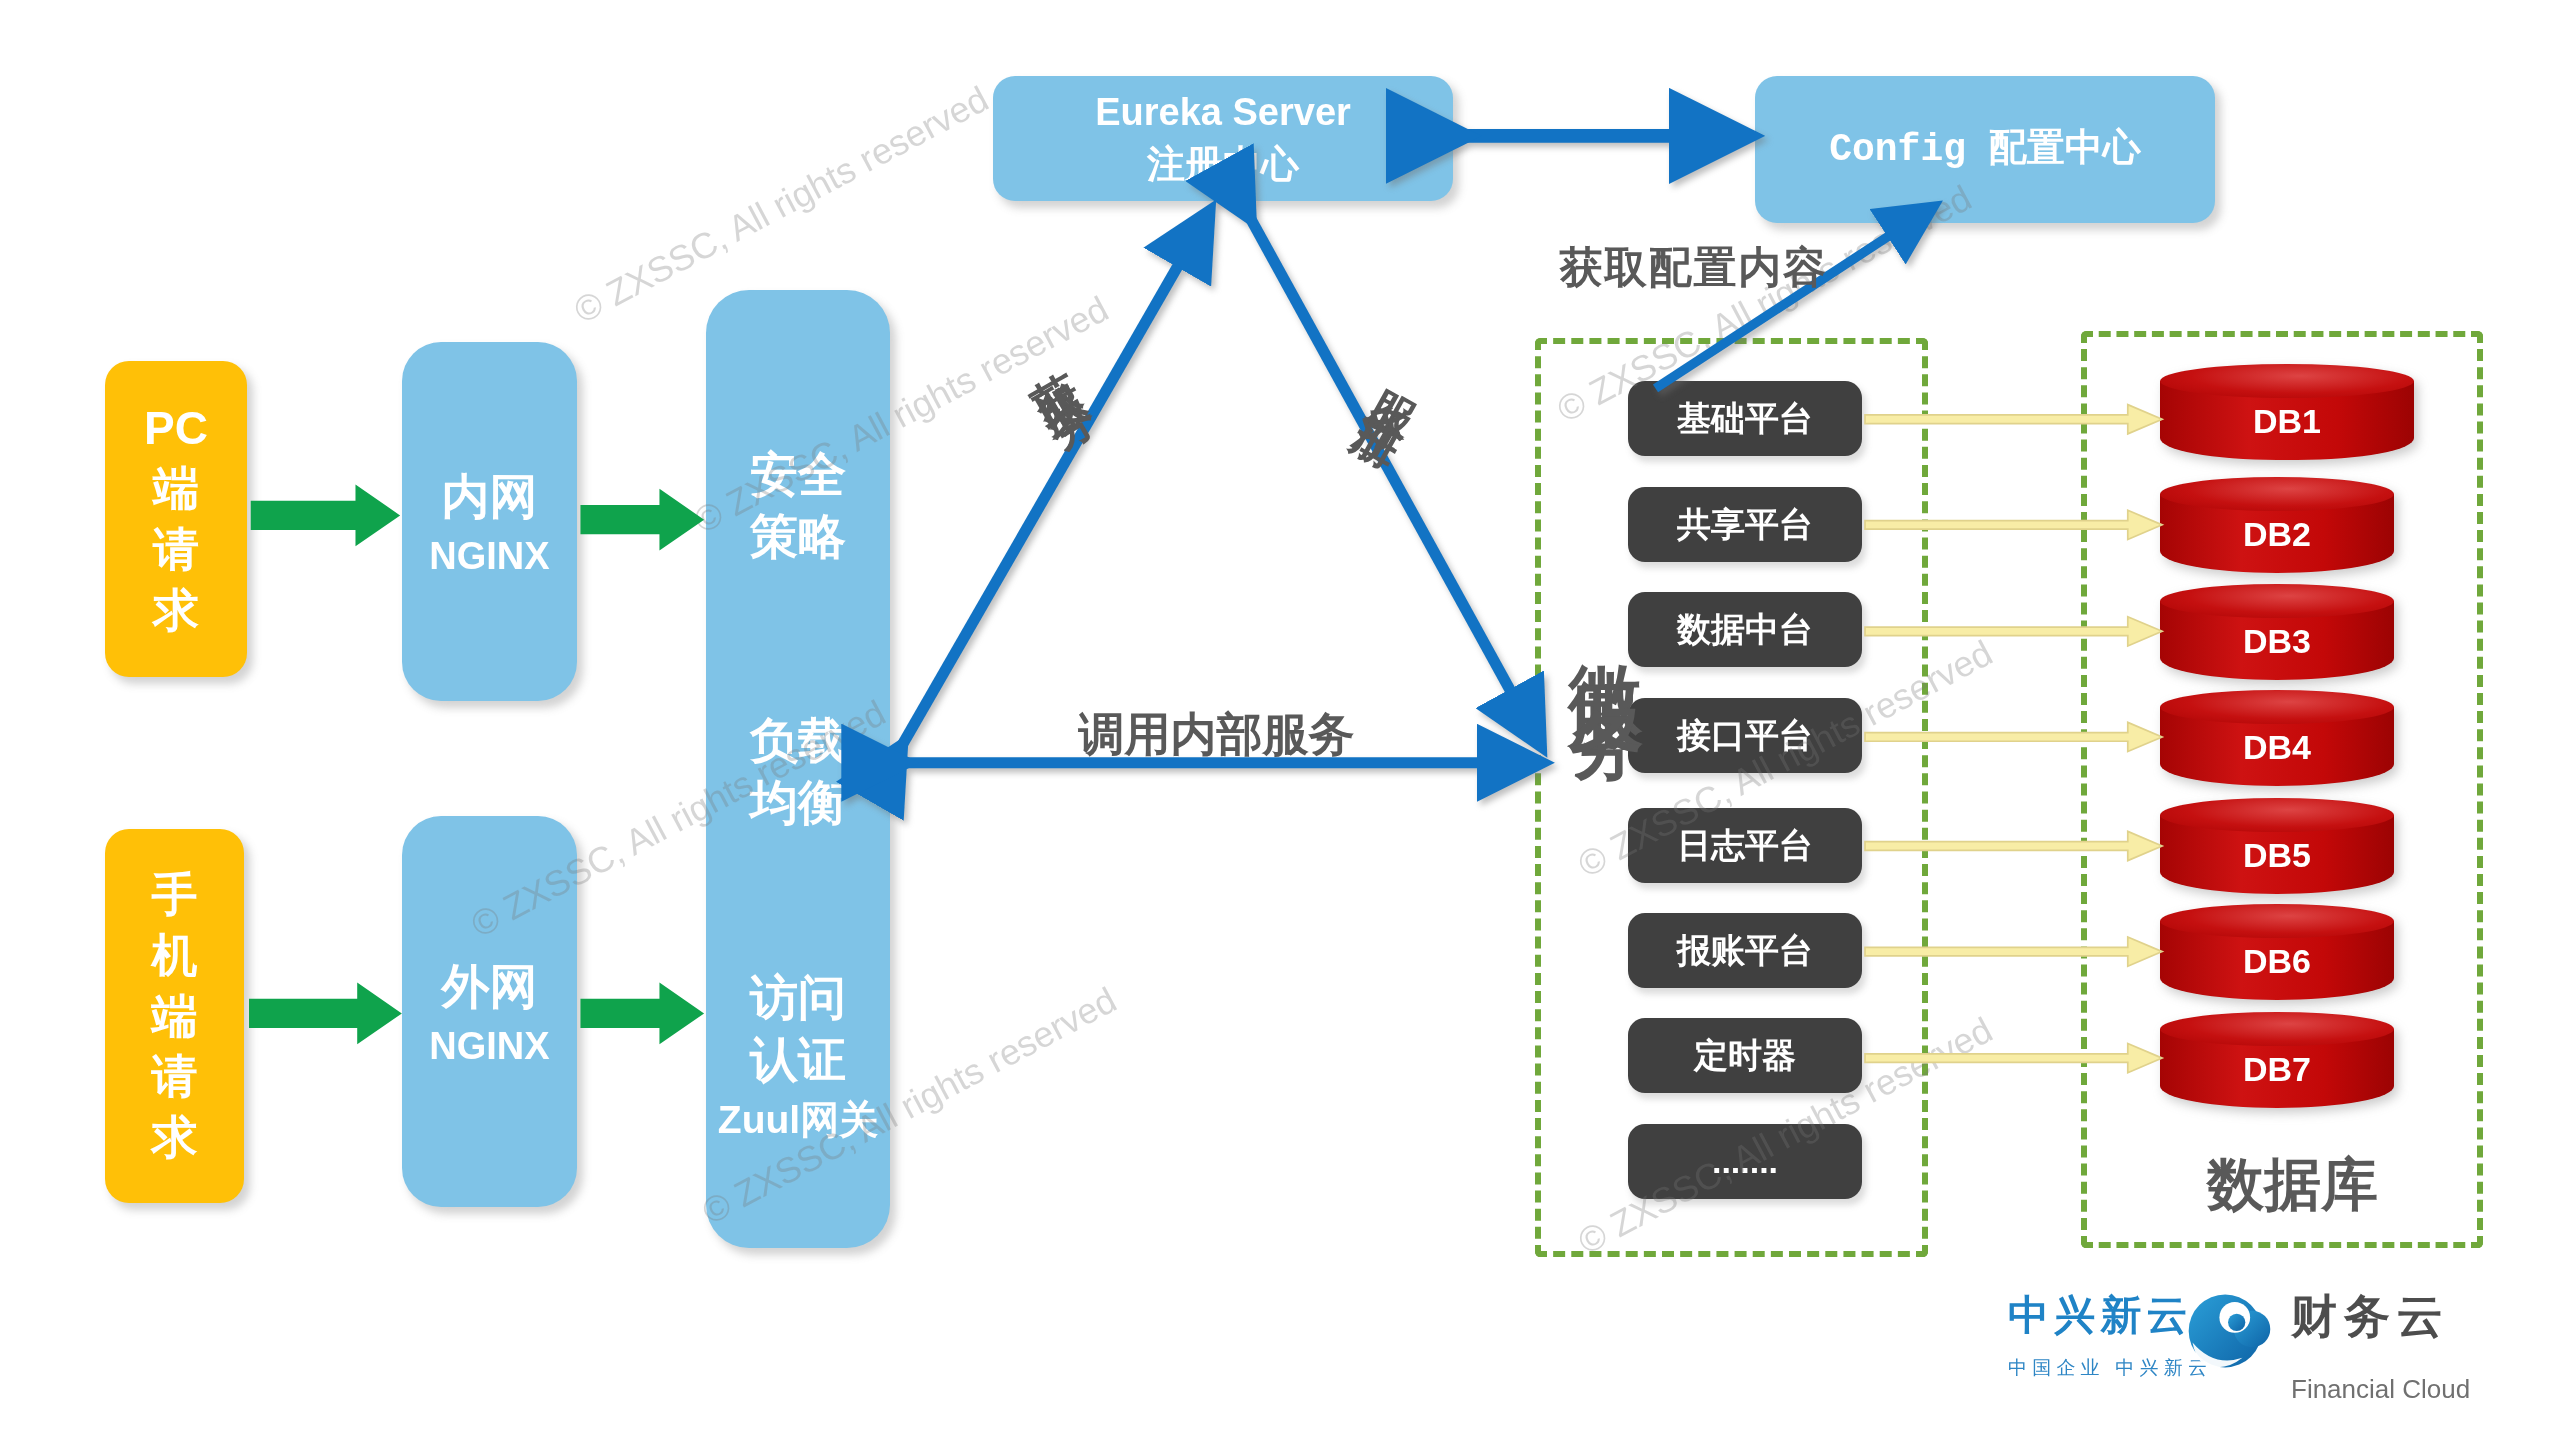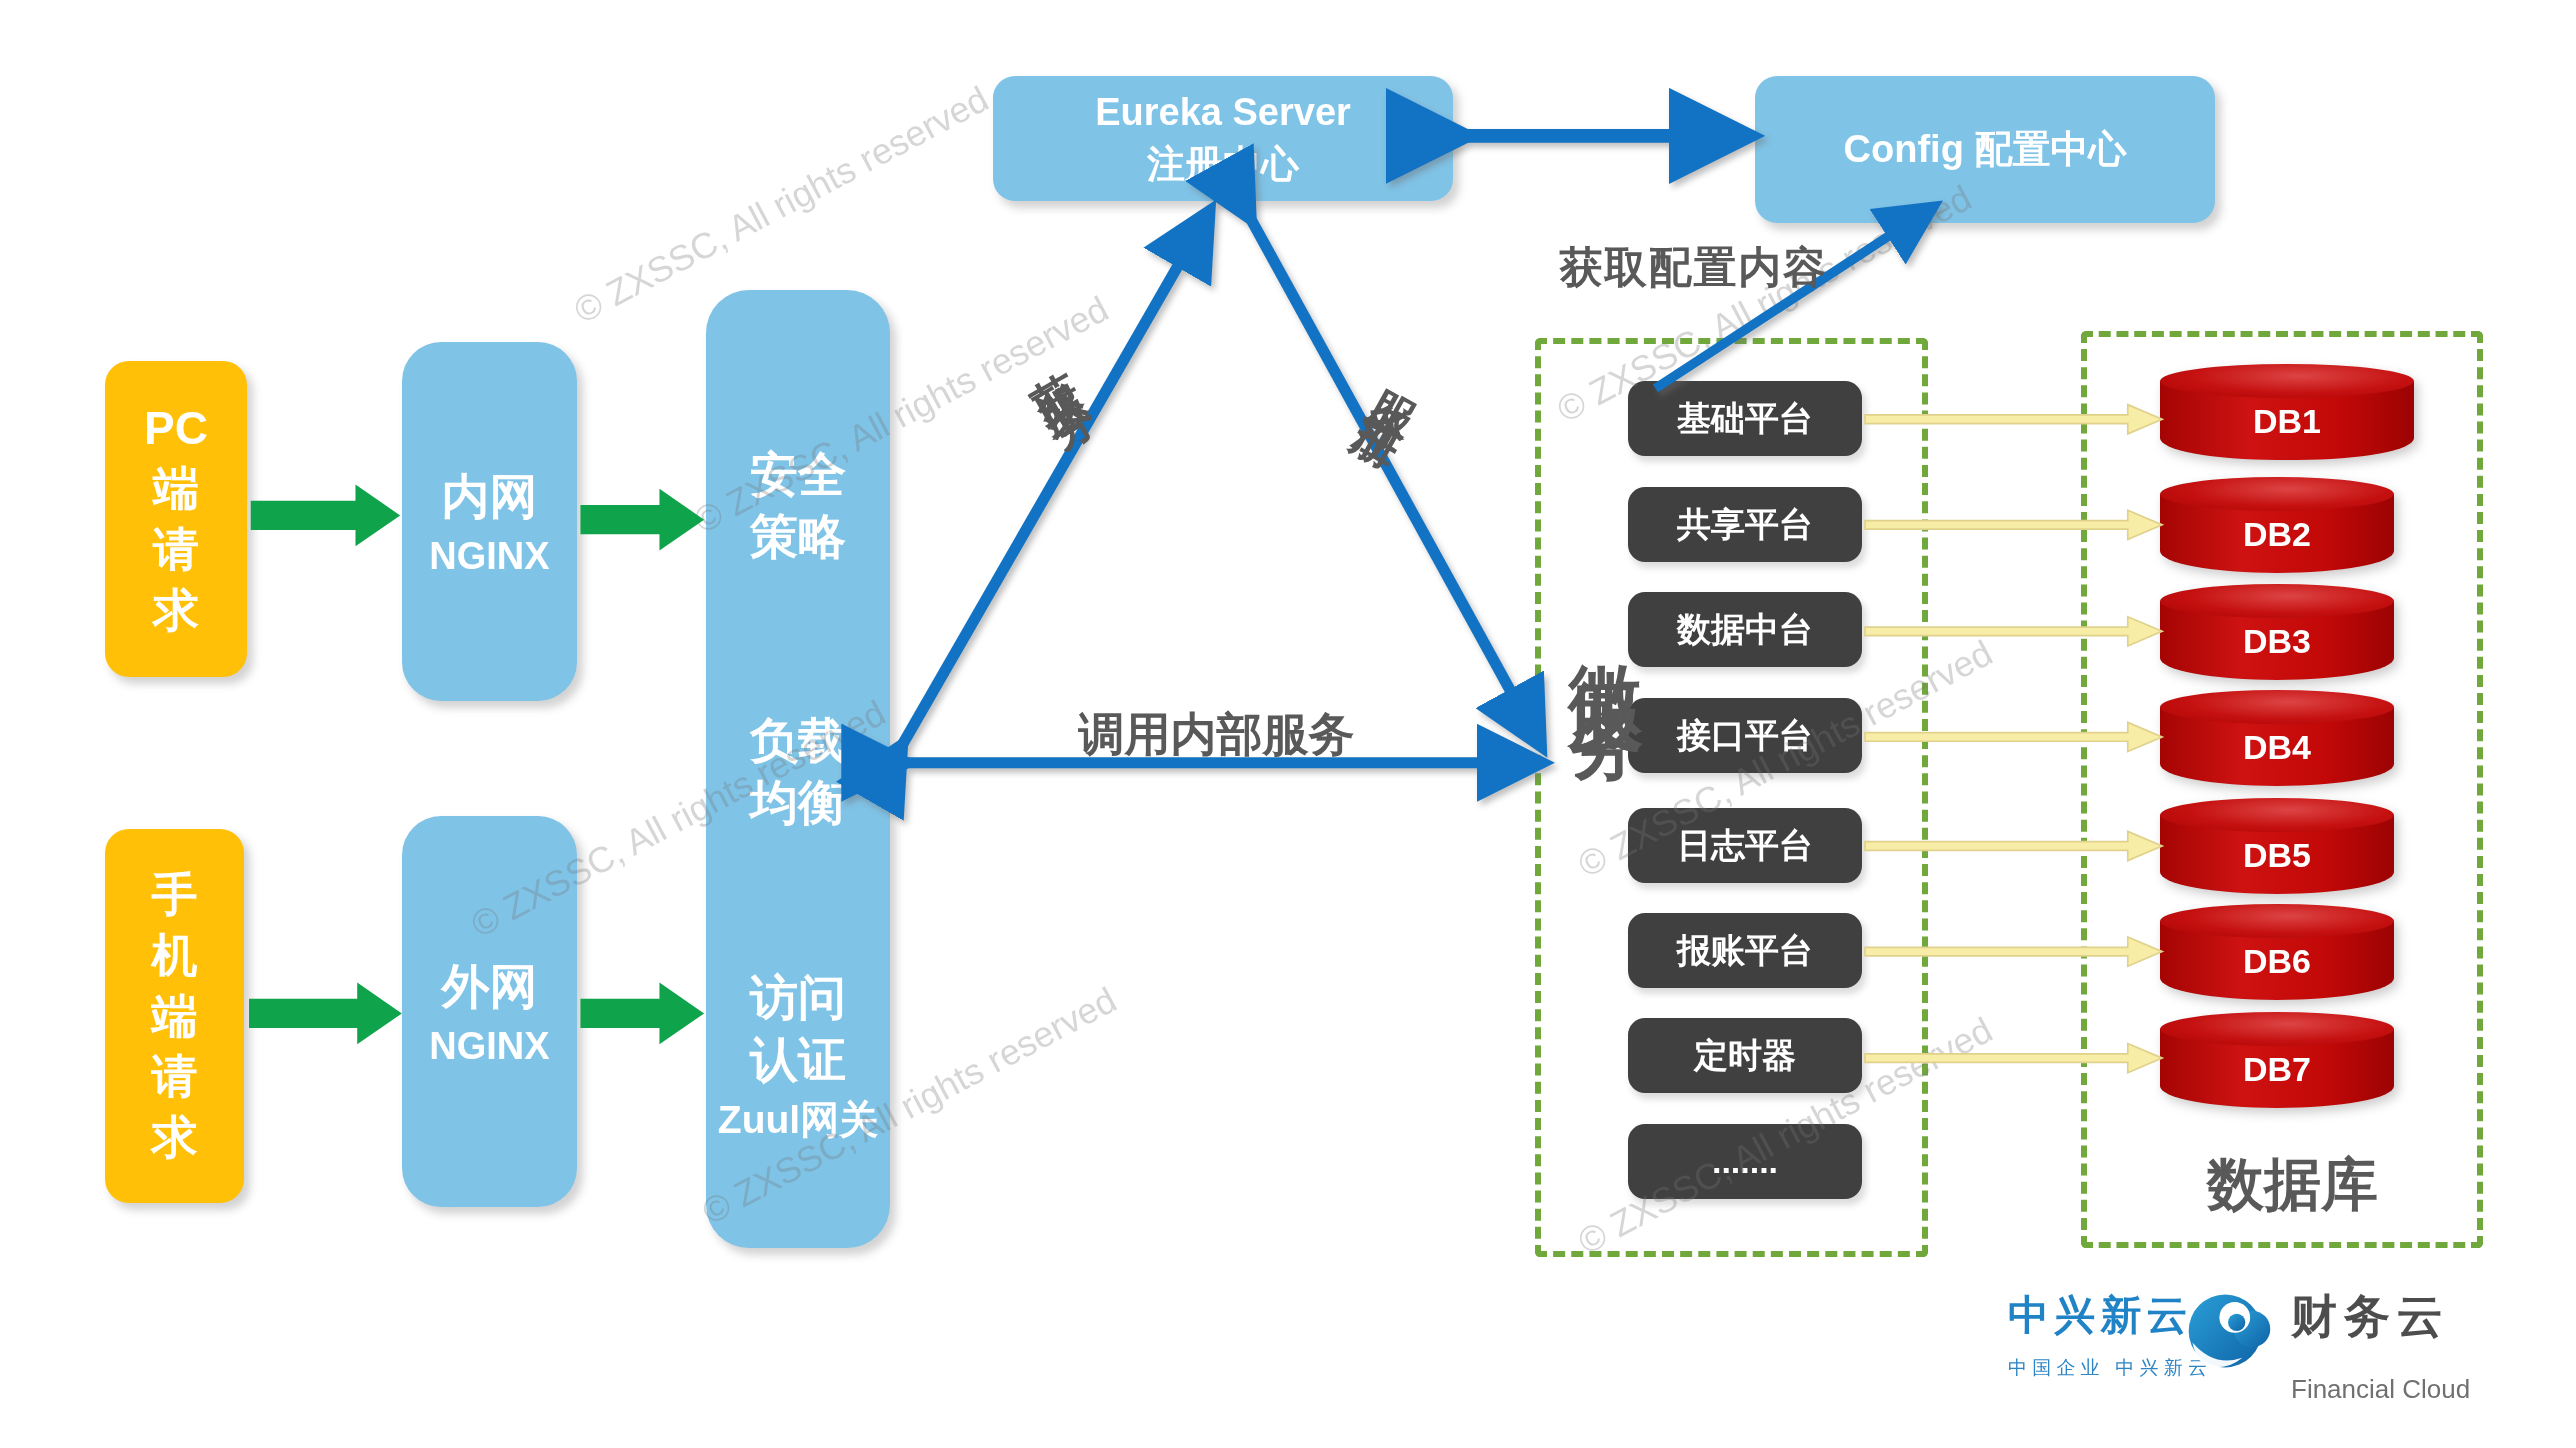--- a/index.html
+++ b/index.html
@@ -77,21 +77,21 @@
 均衡</div>
     <div class="gw-sec" style="top:677px;">访问
 认证</div>
     <div class="gw-sub" style="top:803px;">Zuul网关</div>
   </div>
 
   <div class="node lblue topbox z10" style="left:993px;top:76px;width:460px;height:125px;">
     <span>Eureka Server
 注册中心</span>
   </div>
-  <div class="node lblue topbox z10" style="left:1755px;top:76px;width:460px;height:147px;">
+  <div class="node lblue topbox z10" style="left:1755px;top:76px;width:460px;height:147px;font-family:Liberation Mono, monospace;">
     <span>Config 配置中心</span>
   </div>
 
   <div class="dashed z10" style="left:1535px;top:338px;width:381px;height:907px;"></div>
   <div class="gray-label vtext z40" style="left:1556px;top:605px;font-size:74px;letter-spacing:22px;">微服务</div>
 
   <div class="pink" style="top:381px;">
       <span>基础平台</span>
     </div>
   <div class="pink" style="top:487px;">

